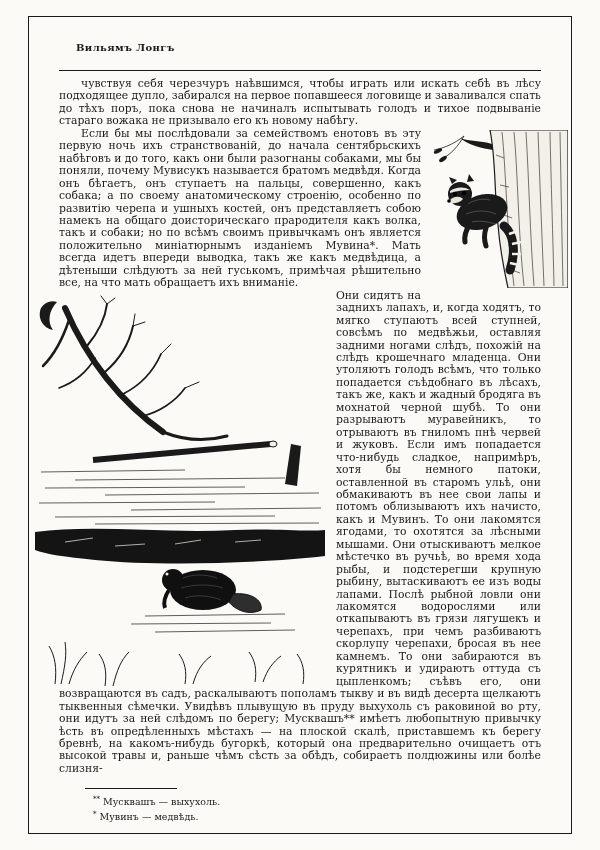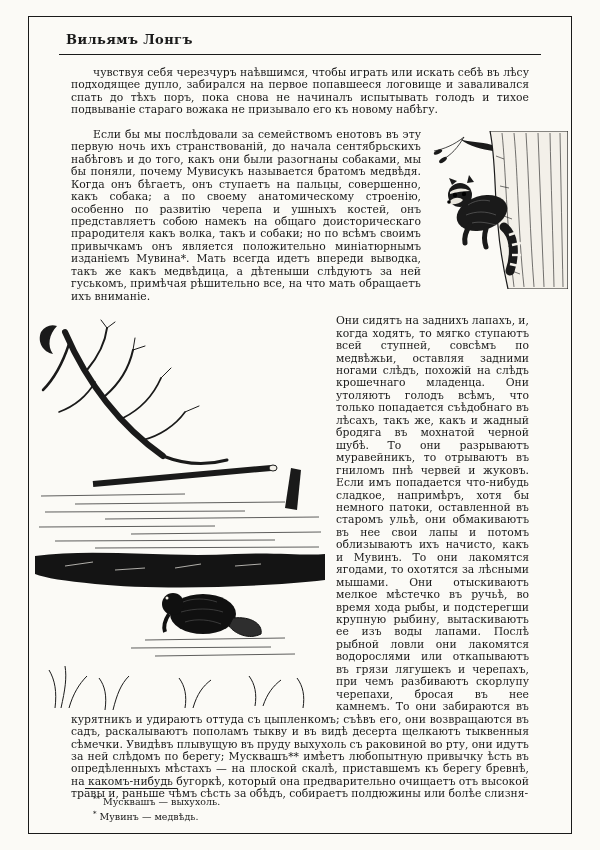--- a/index.html
+++ b/index.html
@@ -16,30 +16,30 @@
     left:28px; right:28px; top:16px; bottom:16px;
     border:1.3px solid #1a1a1a;
   }
   .content {
     position:absolute; inset:0;
     padding:8px 30px 40px 30px;
     box-sizing:border-box;
     overflow:hidden;
   }
   .page-header-title {
-    margin:7px;
-    font-size:13px; font-weight:bold;
+    margin:17px;
+    font-size:10px; font-weight:bold;
     letter-spacing:0.4px;
   }
   .header-rule {
     border:none; border-top:1.4px solid #1a1a1a;
     margin:3px 0 7px 0;
   }
   .body-text p {
-    margin:12px;
+    margin:0;
     font-size:10.8px;
     line-height:12.45px;
     text-align:justify;
     word-spacing:-0.2px;
   }
   .indent { text-indent:22px; }
   .fig {
     background:transparent;
   }
   .fig svg { display:block; width:100%; height:100%; }

